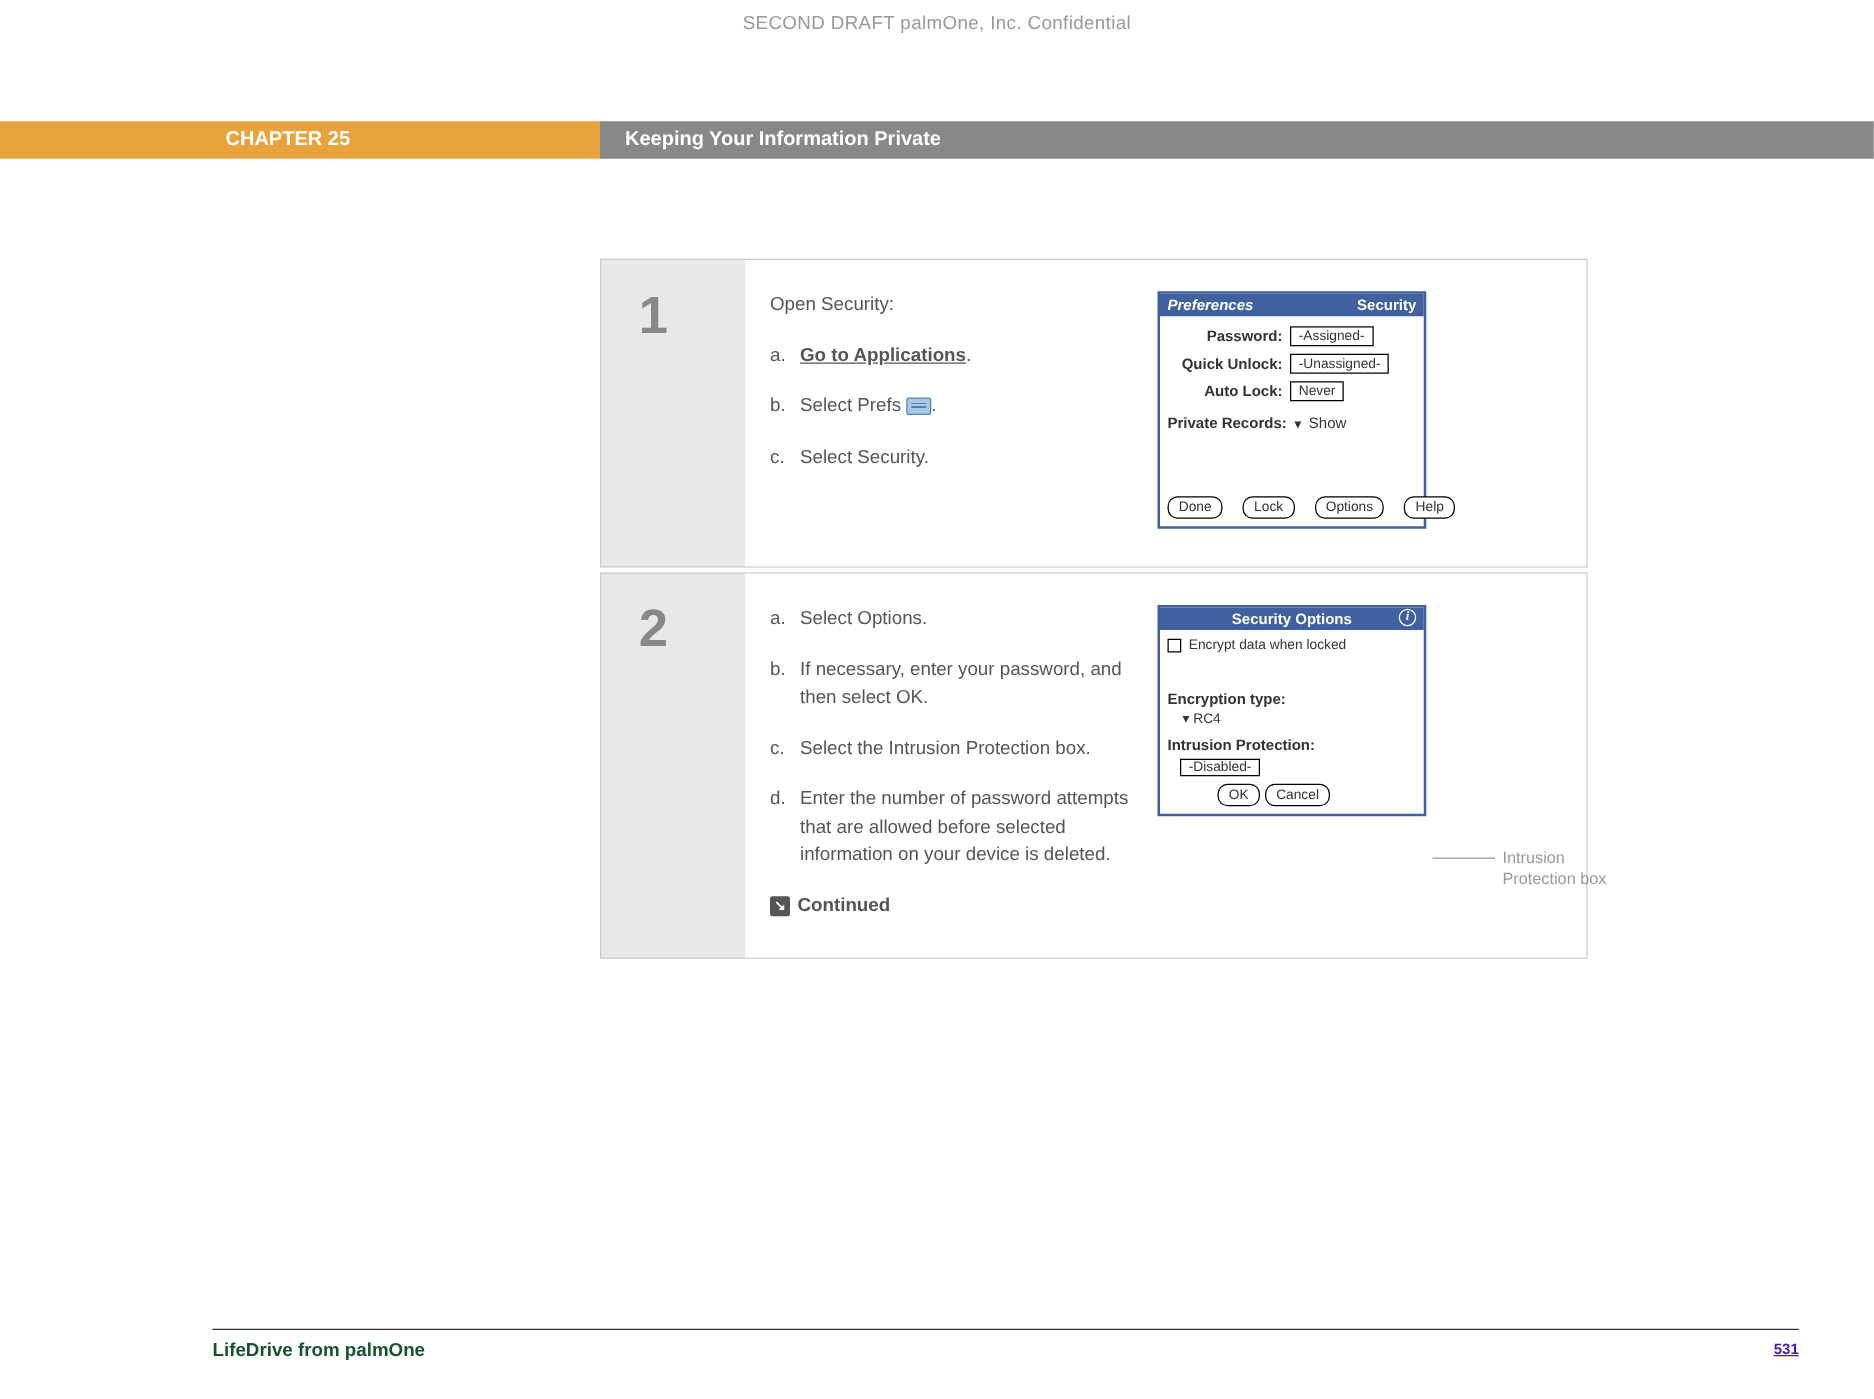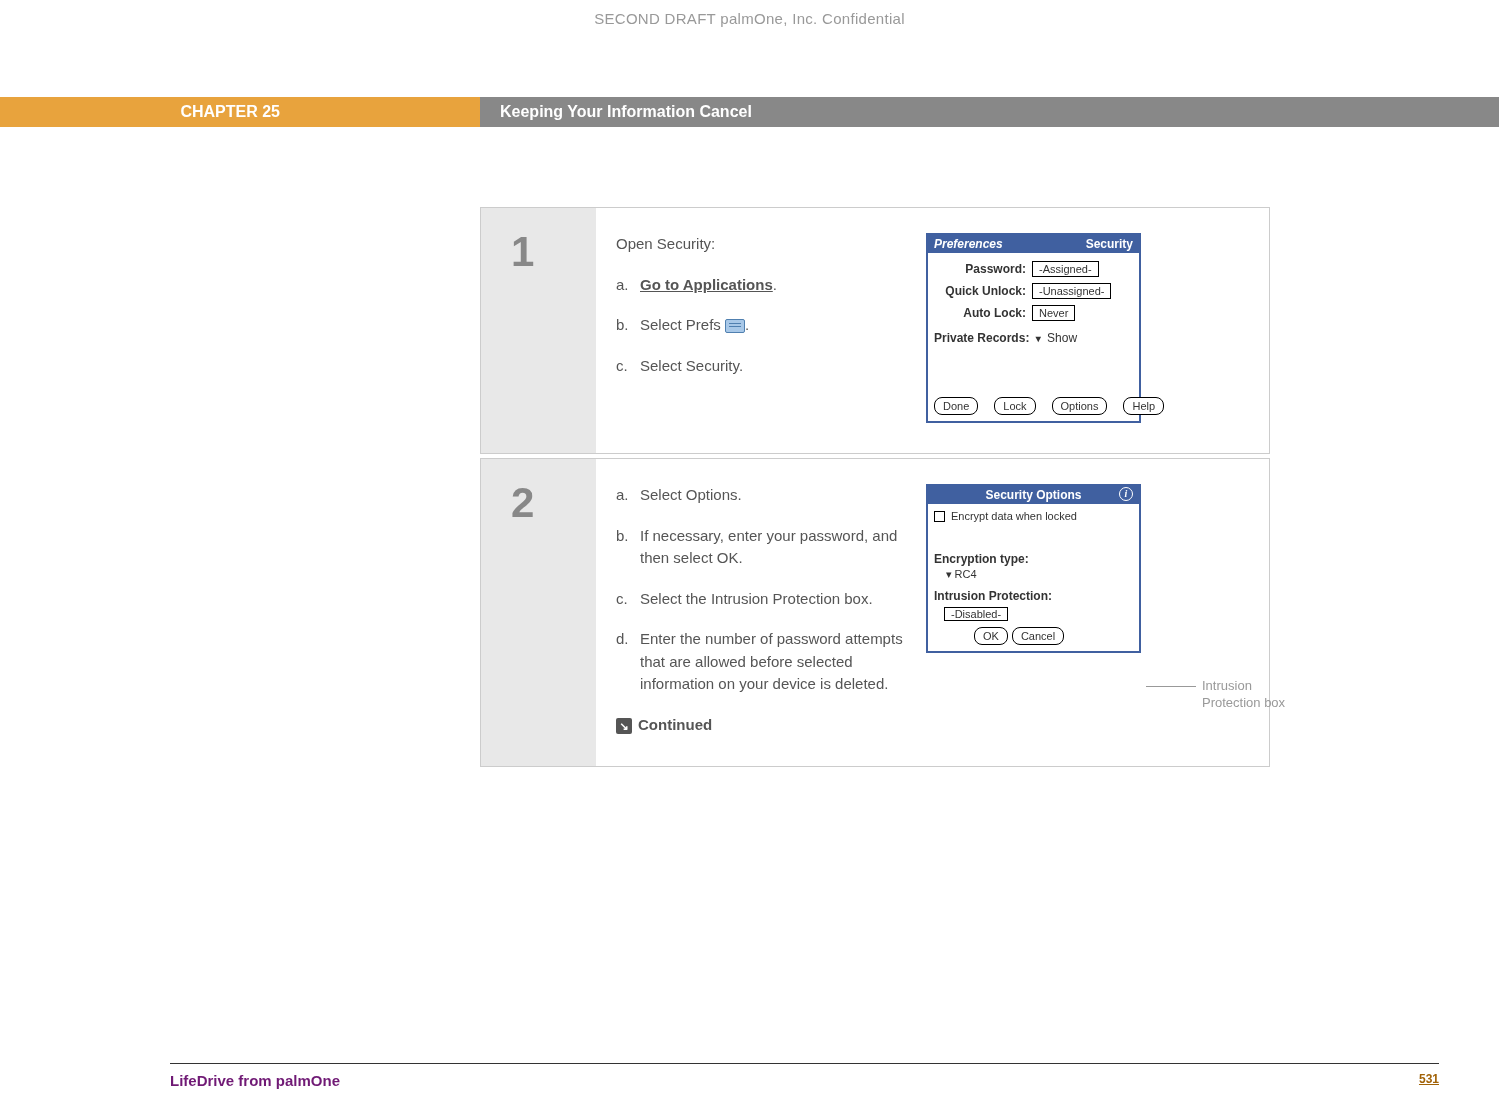--- a/index.html
+++ b/index.html
@@ -56,32 +56,32 @@
     .palm2-label { font-weight: bold; font-size: 12px; margin-top: 8px; }
     .palm2-dropval { margin: 2px 0 6px 12px; font-size: 11px; }
     .palm2-disabled-box { border: 1px solid #000; display: inline-block; padding: 0 6px; margin-left: 10px; font-size: 11px; }
     .palm2-btnrow { display: flex; gap: 4px; margin-top: 6px; padding-left: 40px; }
     
     .callout { position: absolute; left: 230px; top: 194px; display: flex; align-items: flex-start; justify-content: space-between; }
     .callout-line { width: 50px; height: 1px; background: #999; margin-top: 8px; }
     .callout-text { color: #999; font-size: 13px; line-height: 1.3; width: 110px; padding-left: 6px; }
     
     .footer { position: absolute; bottom: 30px; left: 170px; right: 60px; border-top: 1px solid #333; padding-top: 8px; display: flex; justify-content: space-between; }
-    .footer-left { font-weight: bold; color: #701a75; font-size: 15px; }
-    .footer-right { font-weight: bold; color: #a16207; font-size: 12px; text-decoration: underline; }
+    .footer-left { font-weight: bold; color: #14532d; font-size: 15px; }
+    .footer-right { font-weight: bold; color: #4c1d95; font-size: 12px; text-decoration: underline; }
   </style>
 </head>
 <body>
 
 <div class="page">
   <div class="draft-header">SECOND DRAFT palmOne, Inc.  Confidential</div>
 
   <div class="chapter-bar">
     <div class="chapter-left">CHAPTER 25</div>
-    <div class="chapter-right">Keeping Your Information Cancel</div>
+    <div class="chapter-right">Keeping Your Information Private</div>
   </div>
 
   <div class="main-content">
 
     <div class="step-block">
       <div class="step-num-col">
         <div class="step-num">1</div>
       </div>
       <div class="step-body-col">
         <div class="step-text">

